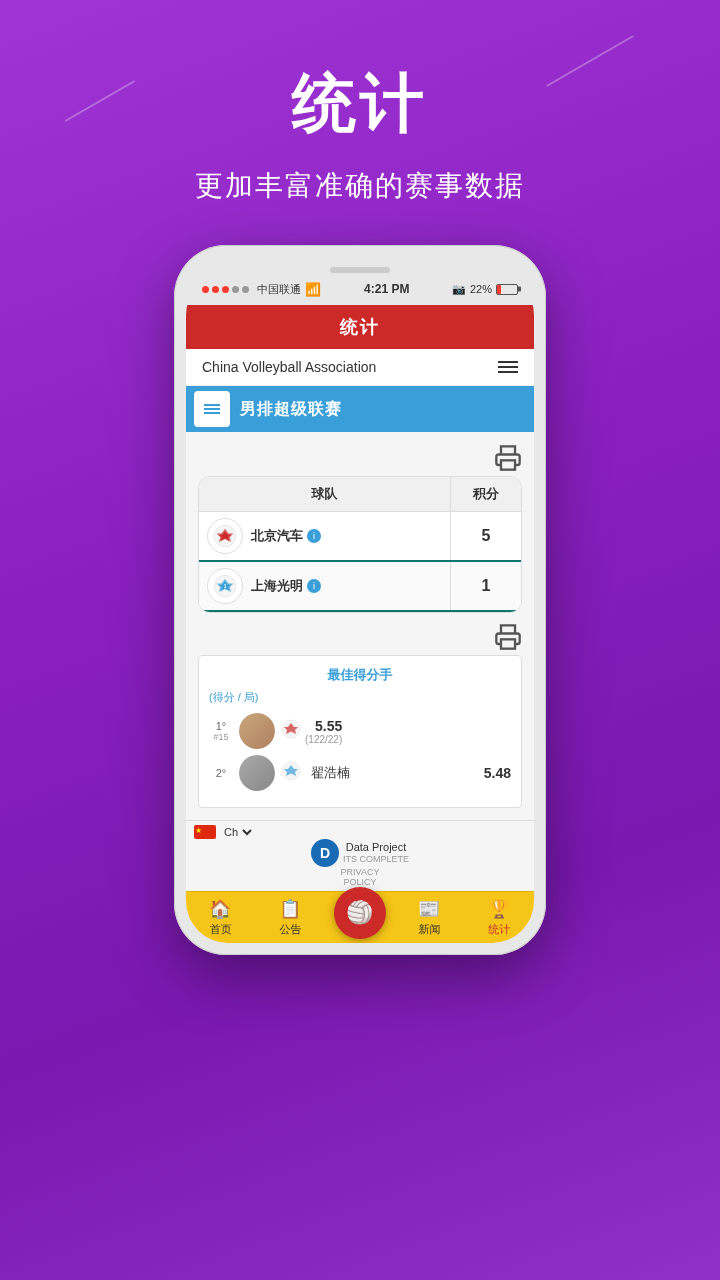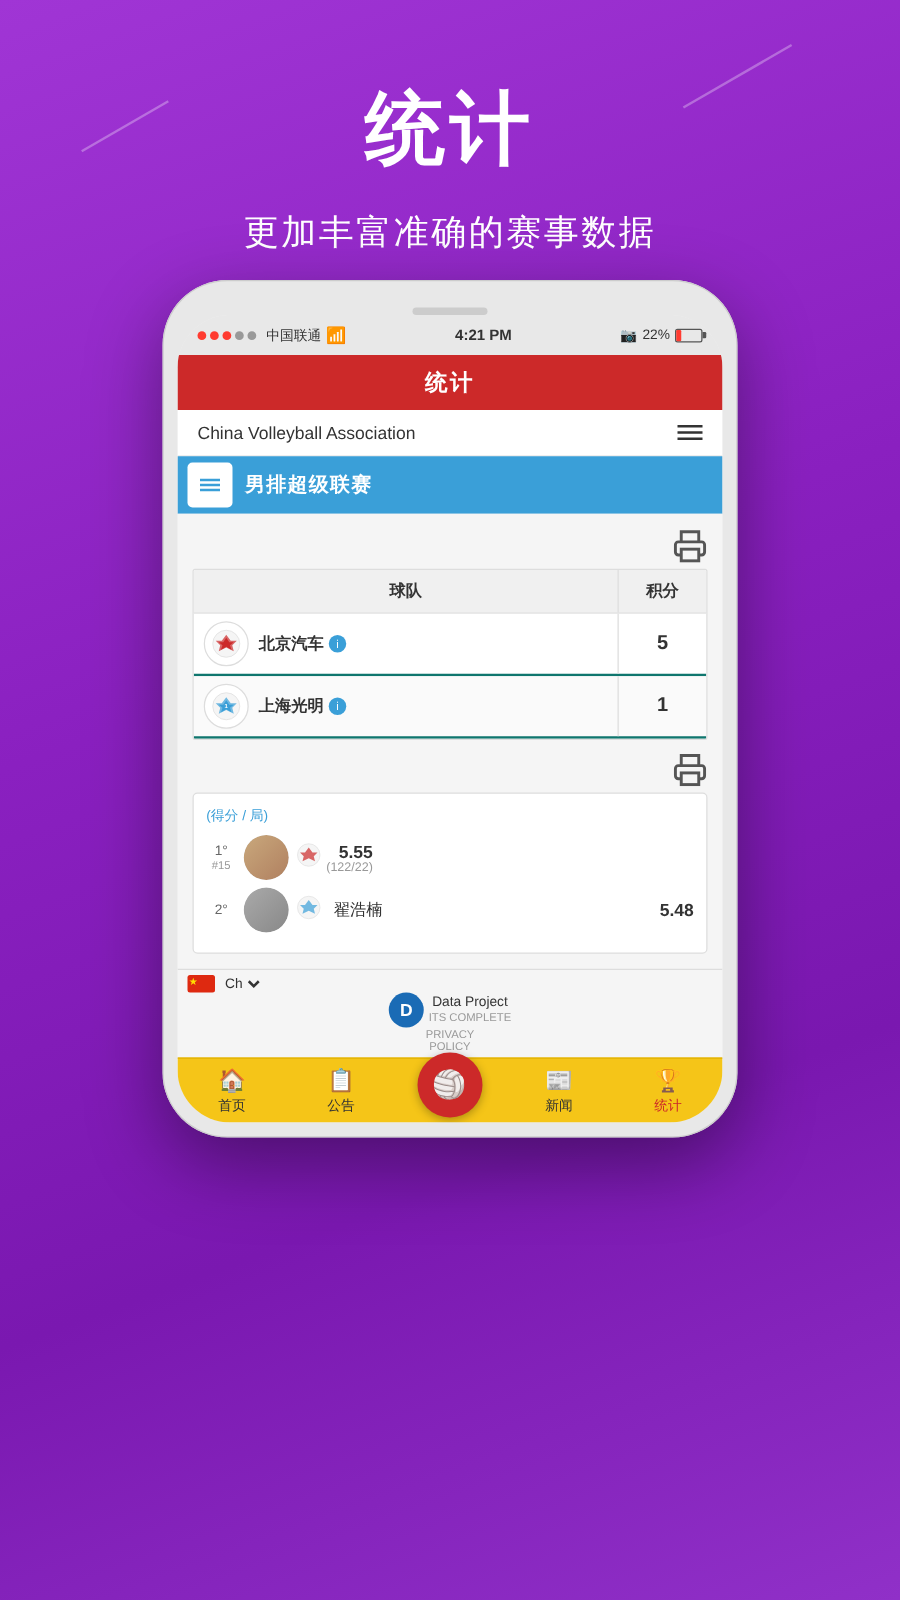--- a/index.html
+++ b/index.html
@@ -61,25 +61,25 @@
     .page-subtitle {
       font-size: 28px;
       color: white;
       margin-top: 20px;
       letter-spacing: 2px;
     }
 
     
     .phone-wrapper {
       position: absolute;
-      top: 224px;
+      top: 245px;
       left: 50%;
       transform: translateX(-50%);
       z-index: 3;
-      width: 460px;
+      width: 372px;
     }
 
     .phone-outer {
       background: #e8e8e8;
       border-radius: 52px;
       padding: 12px;
       box-shadow: 0 20px 60px rgba(0,0,0,0.4), inset 0 0 0 1px #ccc;
     }
 
     .phone-inner {
@@ -217,21 +217,21 @@
     .print-icon {
       width: 28px; height: 28px;
       color: #555;
       cursor: pointer;
     }
 
     
     .standings-table {
       background: white;
       border: 1px solid #ddd;
-      border-radius: 2px;
+      border-radius: 12px;
       overflow: hidden;
       margin-bottom: 4px;
     }
     .table-header {
       background: #f0f0f0;
       display: flex;
       border-bottom: 1px solid #ddd;
     }
     .th-team {
       flex: 1;
@@ -604,20 +604,21 @@
 
         <div class="print-row2">
           <svg class="print-icon" viewBox="0 0 24 24" fill="none" stroke="currentColor" stroke-width="2">
             <polyline points="6 9 6 2 18 2 18 9"></polyline>
             <path d="M6 18H4a2 2 0 0 1-2-2v-5a2 2 0 0 1 2-2h16a2 2 0 0 1 2 2v5a2 2 0 0 1-2 2h-2"></path>
             <rect x="6" y="14" width="12" height="8"></rect>
           </svg>
         </div>
 
         <div class="player-card">
+          <div class="card-title">最佳得分手</div>
           <div class="card-subtitle">(得分 / 局)</div>
 
           <div class="player-row">
             <div class="player-rank">
               <div>1°</div>
               <div class="player-number">#15</div>
             </div>
             <div class="player-photo">
               <div class="player-photo-placeholder" style="background: linear-gradient(135deg, #c9a87c 0%, #b08060 100%);"></div>
             </div>

